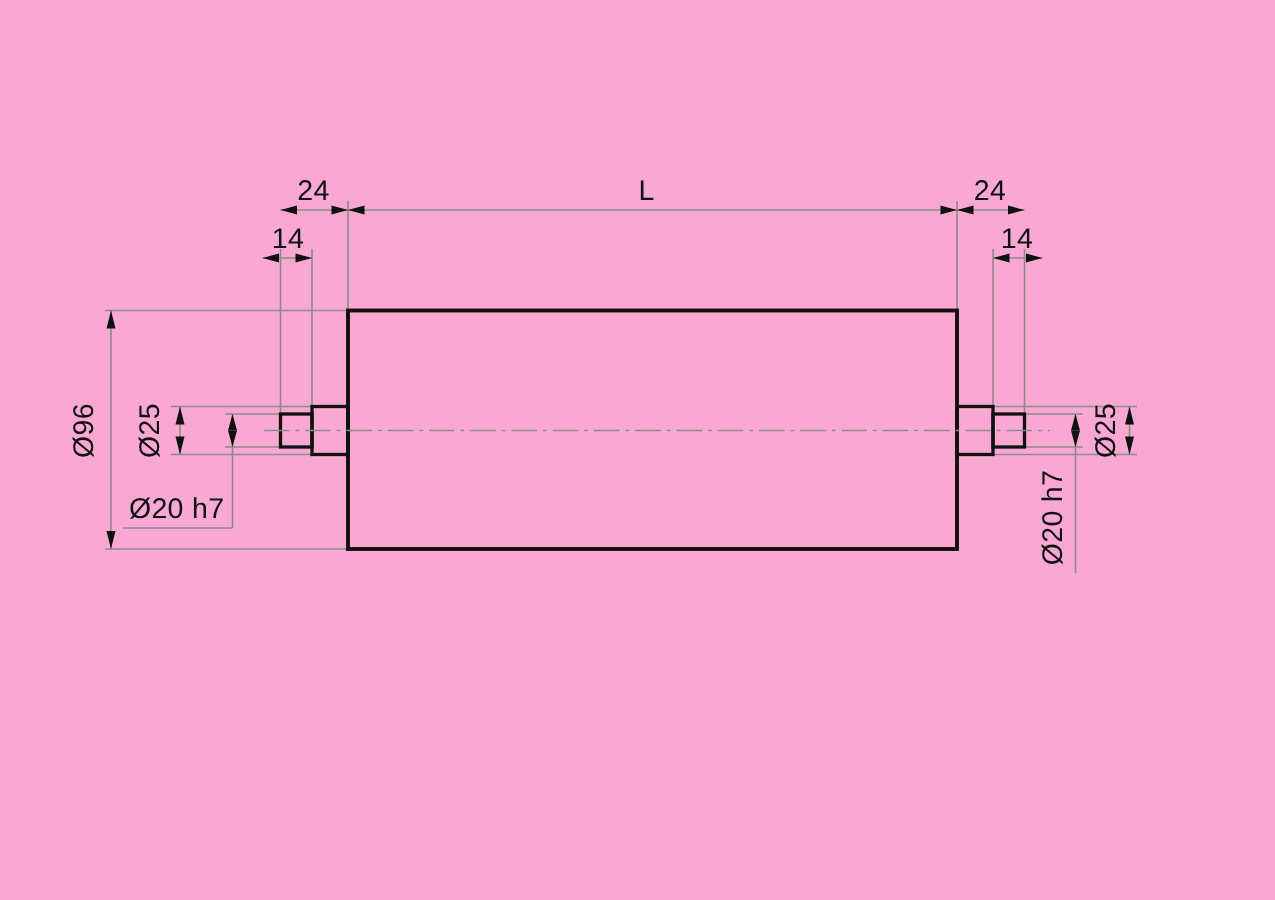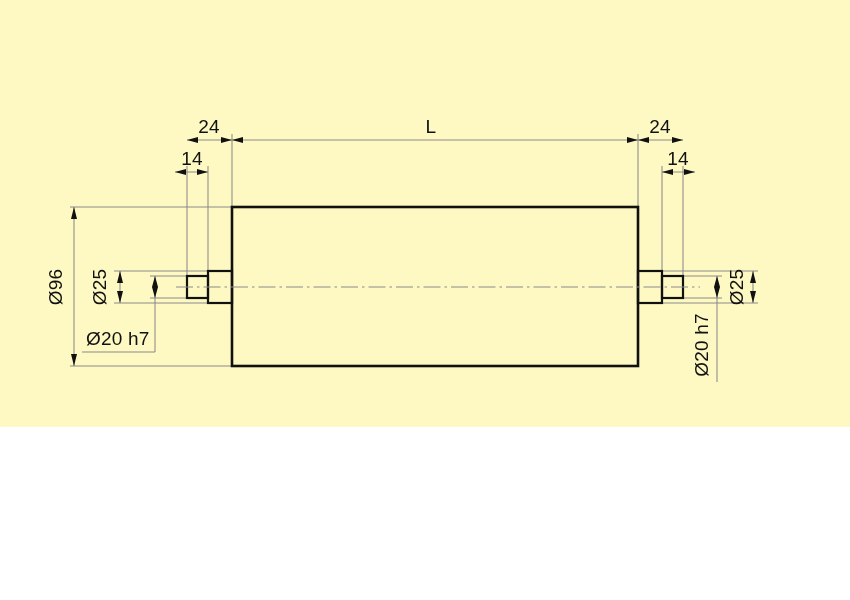--- a/index.html
+++ b/index.html
@@ -6,22 +6,22 @@
     margin: 0;
     padding: 0;
     background: #ffffff;
   }
   body {
     font-family: "Liberation Sans", sans-serif;
   }
   #drawing-root {
     position: relative;
     width: 850px;
-    height: 427px;
-    background: #fef9c3;
+    height: 600px;
+    background: #f9a8d4;
     overflow: hidden;
   }
   svg#tech-drawing {
     display: block;
     width: 850px;
     height: 600px;
   }
   .outline {
     fill: none;
     stroke: #111111;

